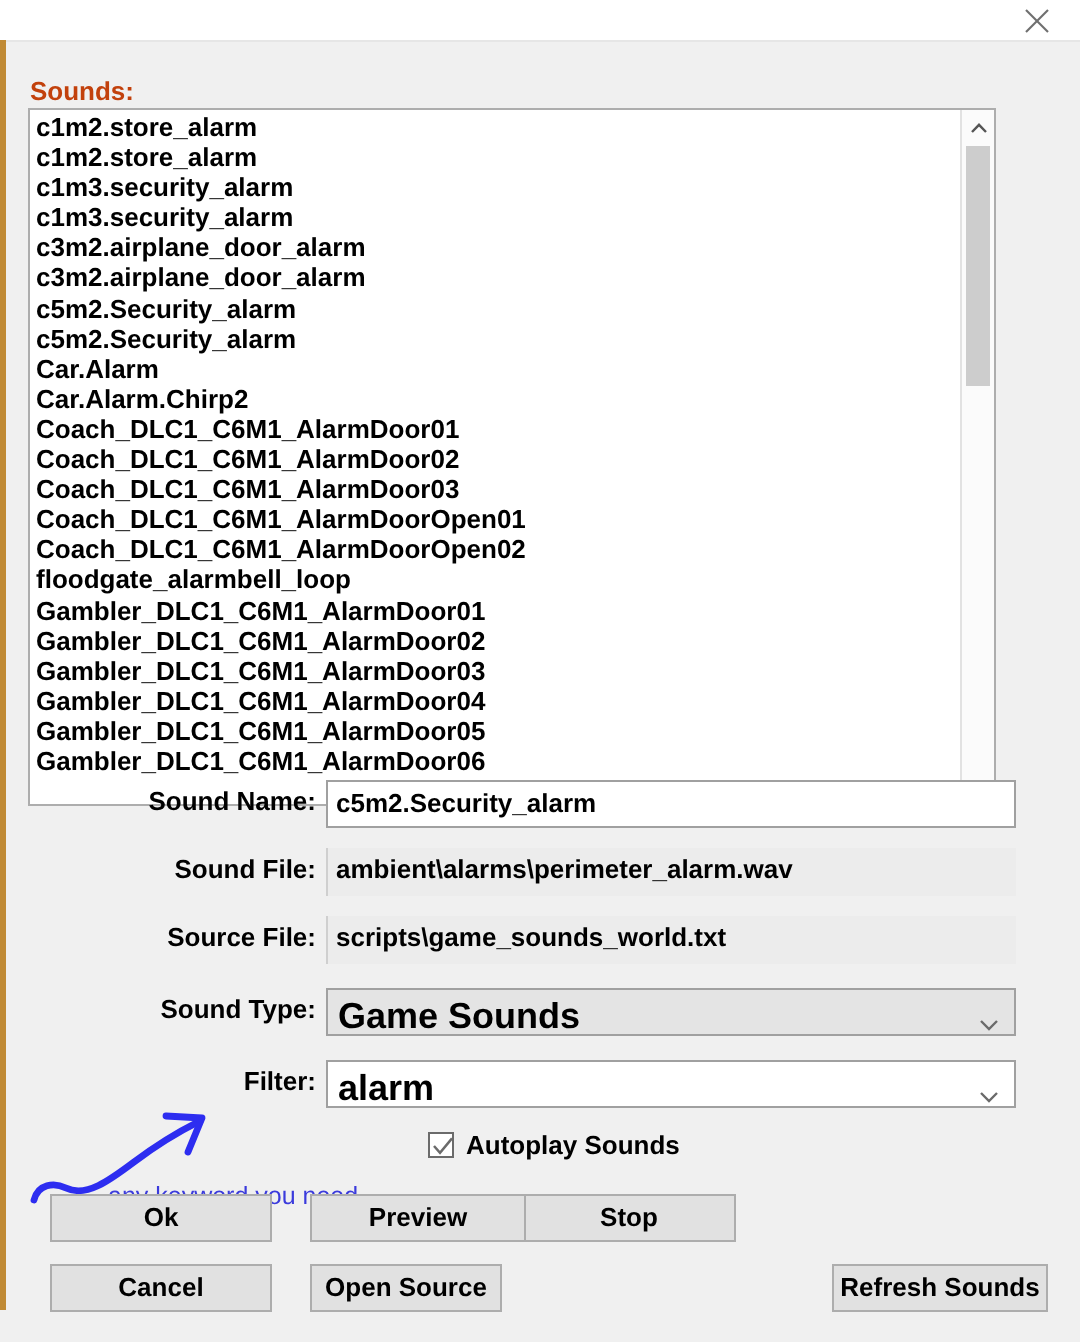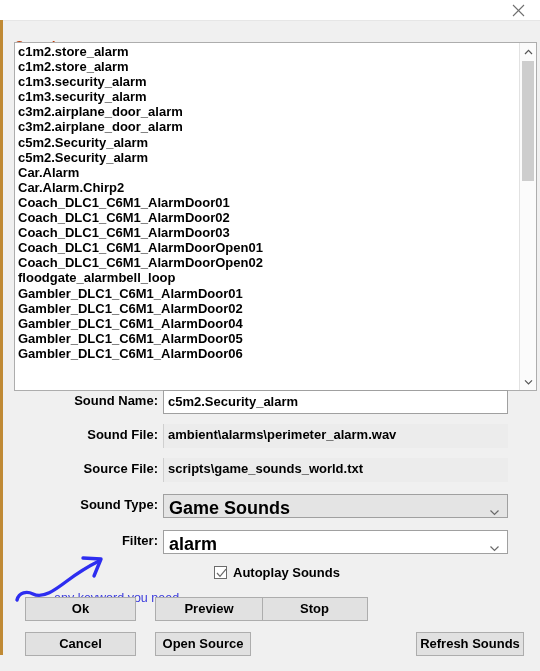--- a/index.html
+++ b/index.html
@@ -77,22 +77,22 @@
     top: 17px;
     font-size: 13px;
     font-weight: bold;
     color: #c2410c;
   }
 
   
   .listbox {
     position: absolute;
     left: 11px;
-    top: 21px;
-    width: 523px;
+    top: 33px;
+    width: 484px;
     height: 349px;
     background: #ffffff;
     border: 1px solid #adadad;
     box-sizing: border-box;
     overflow: hidden;
     text-decoration: underline;
   }
   .list-inner {
     position: absolute;
     left: 0; top: 0;
@@ -302,20 +302,21 @@
         <div class="list-item">Car.Alarm</div>
         <div class="list-item">Car.Alarm.Chirp2</div>
         <div class="list-item">Coach_DLC1_C6M1_AlarmDoor01</div>
         <div class="list-item">Coach_DLC1_C6M1_AlarmDoor02</div>
         <div class="list-item">Coach_DLC1_C6M1_AlarmDoor03</div>
         <div class="list-item">Coach_DLC1_C6M1_AlarmDoorOpen01</div>
         <div class="list-item">Coach_DLC1_C6M1_AlarmDoorOpen02</div>
         <div class="list-item">floodgate_alarmbell_loop</div>
         <div class="list-item">Gambler_DLC1_C6M1_AlarmDoor01</div>
         <div class="list-item">Gambler_DLC1_C6M1_AlarmDoor02</div>
+        <div class="list-item">Gambler_DLC1_C6M1_AlarmDoor03</div>
         <div class="list-item">Gambler_DLC1_C6M1_AlarmDoor04</div>
         <div class="list-item">Gambler_DLC1_C6M1_AlarmDoor05</div>
         <div class="list-item">Gambler_DLC1_C6M1_AlarmDoor06</div>
       </div>
 
       <div class="scrollbar">
         <div class="sb-arrow up">
           <svg width="9" height="6" viewBox="0 0 9 6">
             <polyline points="1,5 4.5,1.4 8,5" fill="none" stroke="#555" stroke-width="1.2"></polyline>
           </svg>

